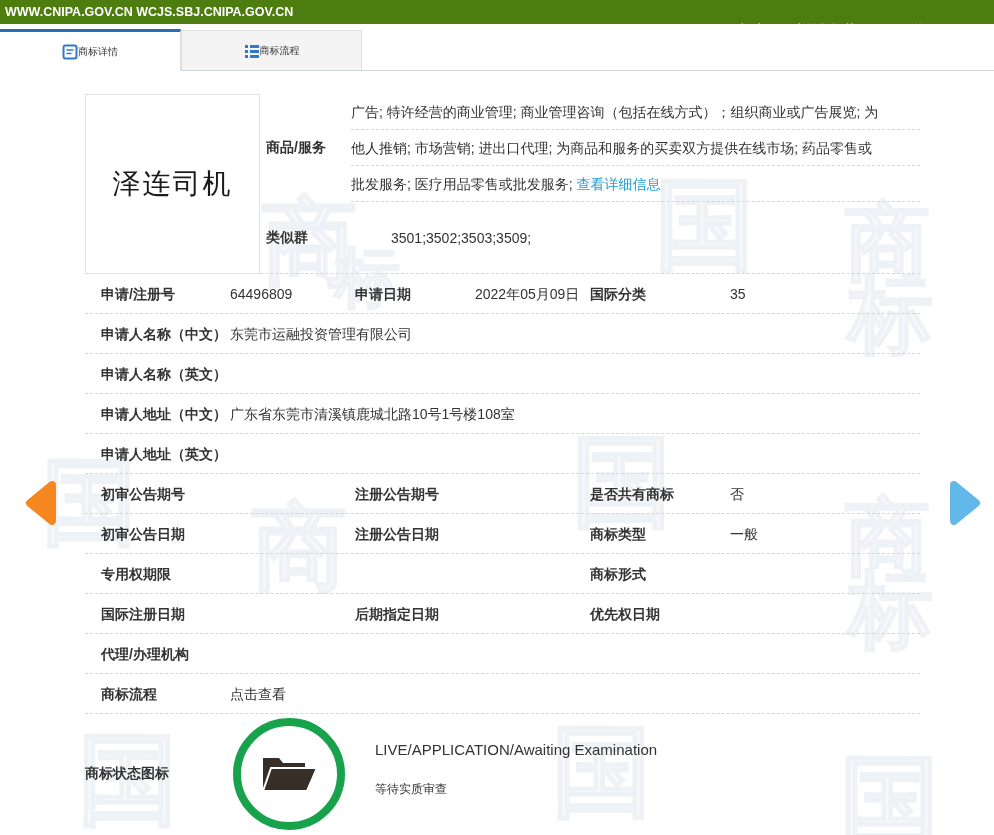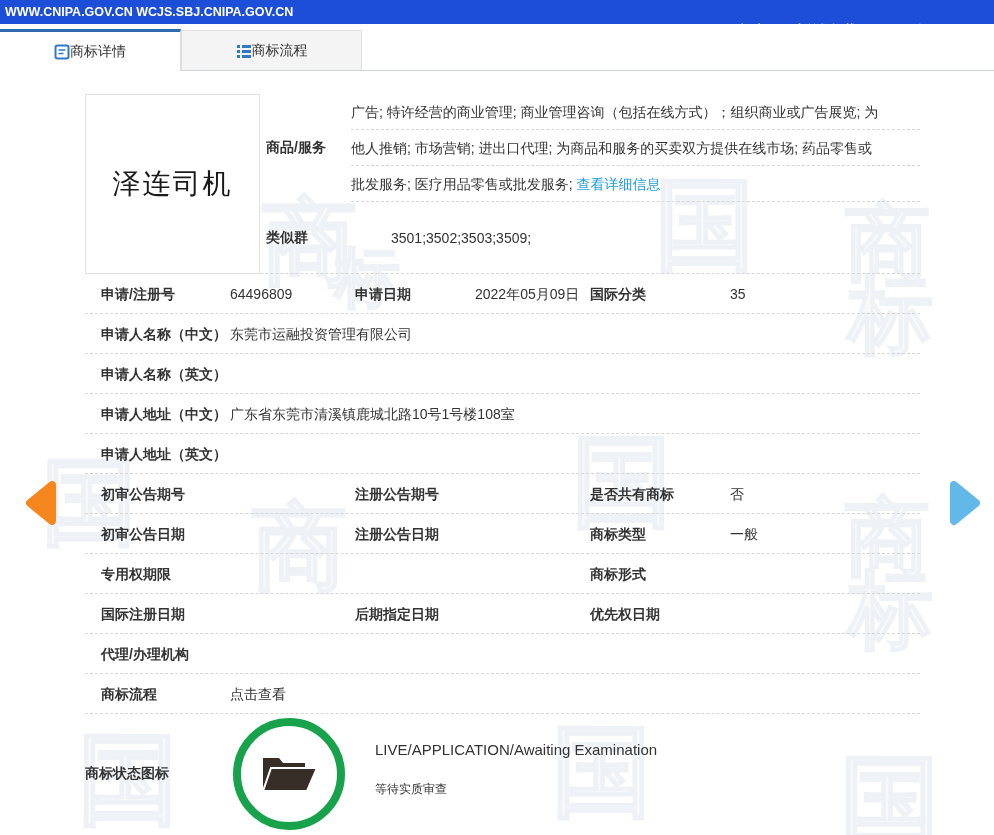--- a/index.html
+++ b/index.html
@@ -5,36 +5,36 @@
   * { margin:0; padding:0; box-sizing:border-box; }
   html,body { width:994px; height:835px; }
   body {
     position:relative; overflow:hidden; background:#fff;
     font-family:"Liberation Sans","DejaVu Sans",sans-serif; color:#333;
   }
 
   
   .topbar {
     position:absolute; top:0; left:0; width:994px; height:24px;
-    background:#1d4ed8; color:#fff; display:flex; align-items:center;
+    background:#4d7c0f; color:#fff; display:flex; align-items:center;
     justify-content:space-between; padding:0 8px 0 5px;
     font-size:12.5px; font-weight:bold; z-index:5;
   }
   .topbar-right { display:flex; align-items:center; gap:30px;margin-top:36px; }
   .help-link { color:#fff; cursor:pointer; }
 
   
   .tabstrip {
     position:absolute; top:24px; left:0; width:994px; height:47px;
     background:#fff; display:flex; align-items:flex-end;
     border-bottom:1px solid #ccd6e0; z-index:4;
   }
   .tab {
     width:181px; height:40px; display:flex; align-items:center; justify-content:center;
-    gap:0; font-size:14px; color:#333; cursor:pointer;
+    gap:0; font-size:10px; color:#333; cursor:pointer;
   }
   .tab.active {
     height:42px; margin-bottom:-1px; background:#fff;
     border-top:3px solid #2a6db5; border-right:1px solid #ddd;
   }
   .tab.inactive {
     background:#f4f4f4; border:1px solid #e0e0e0; border-bottom:none;
   }
   .tab-icon { display:inline-flex; }
 

